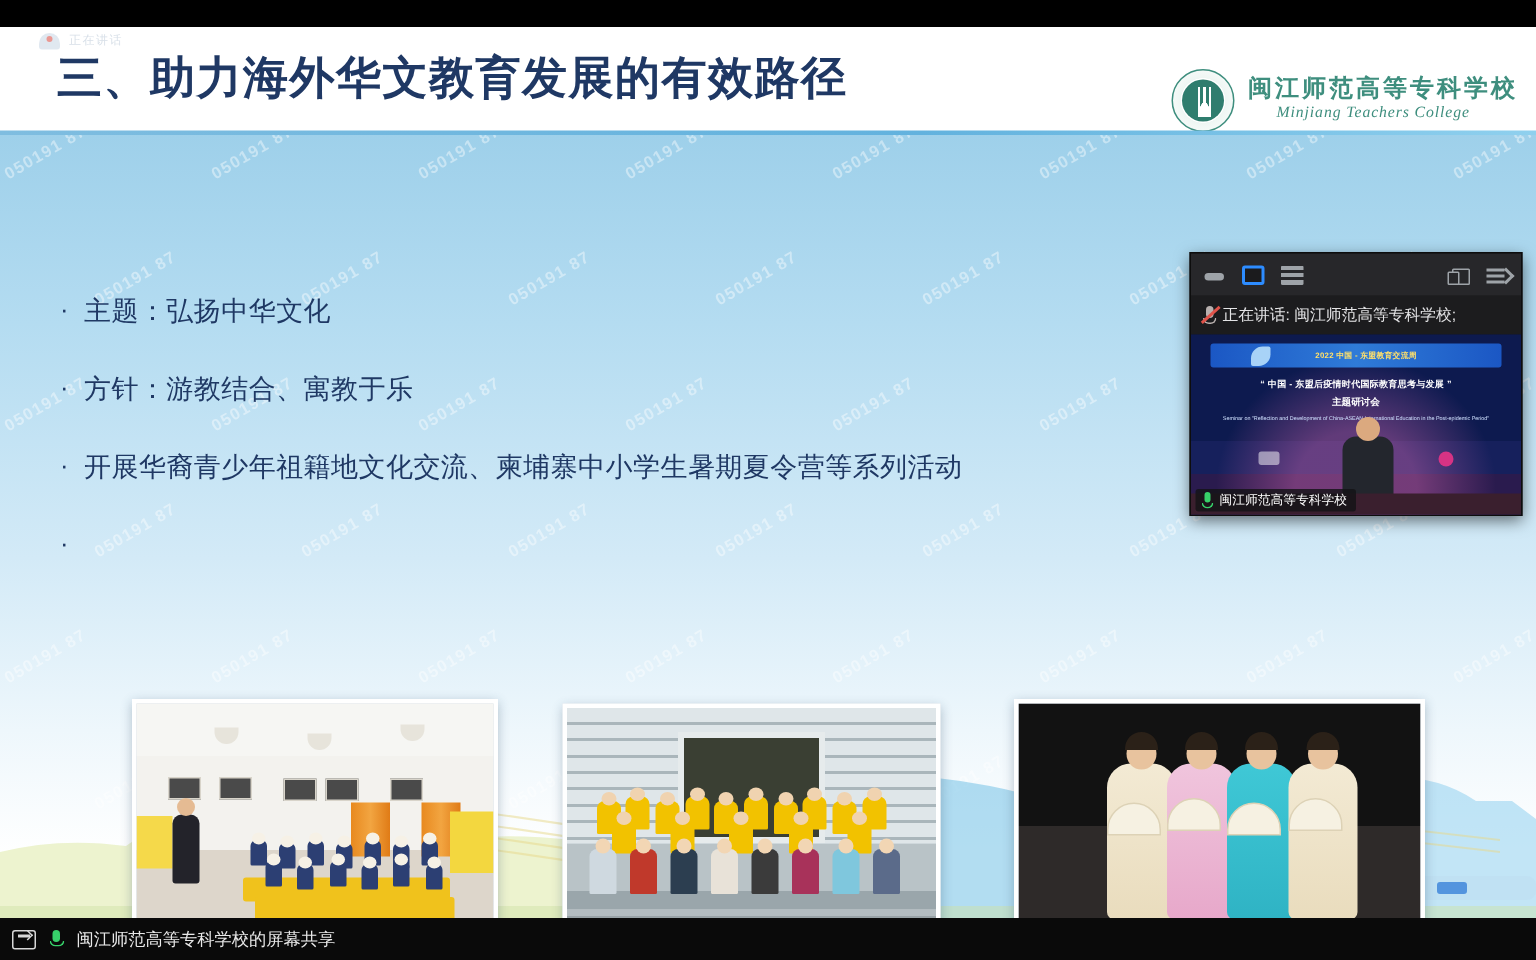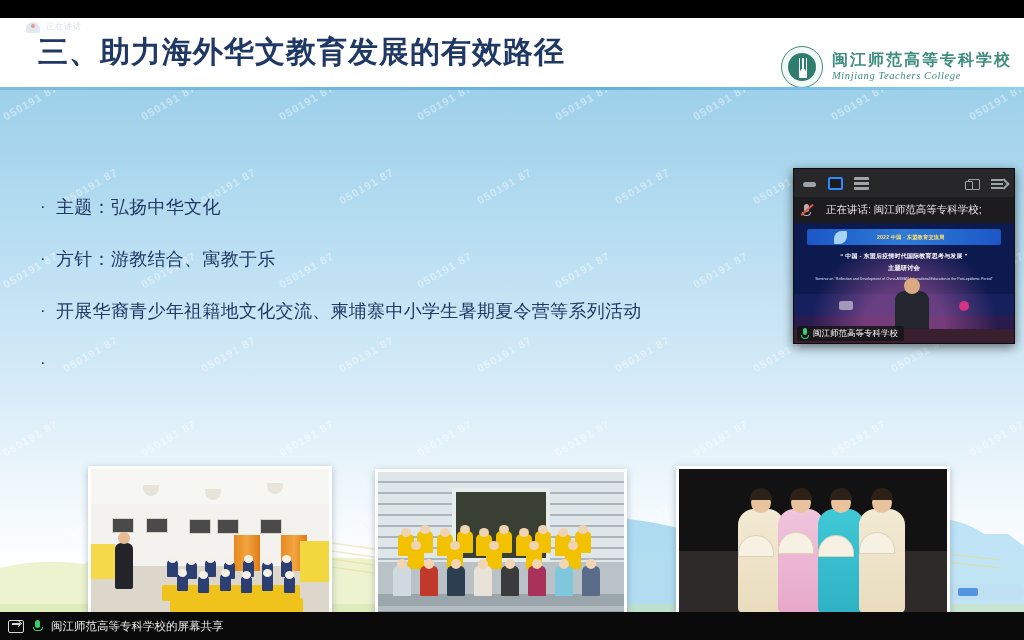--- a/index.html
+++ b/index.html
@@ -67,21 +67,21 @@
       linear-gradient(90deg,transparent 0 22%,#ffffff 22% 32%,transparent 32% 44%,#ffffff 44% 56%,transparent 56% 68%,#ffffff 68% 78%,transparent 78%);
   }
   .logo-text { line-height:1.18; }
   .logo-cn {
     font-size:16px; color:#3e8e7e; font-weight:bold;
     letter-spacing:2px; white-space:nowrap;
     font-family:"Liberation Serif","DejaVu Serif",serif;
   }
   .logo-en {
     font-size:10.5px; color:#3e8e7e; letter-spacing:.6px; white-space:nowrap;
-    font-style:italic; font-family:"Liberation Serif","DejaVu Serif",serif;
+    font-style:italic; font-family:"Liberation Serif","DejaVu Serif",serif;margin-left:19px;
   }
 
   
   .slide-body {
     position:absolute; left:0; top:72px; width:1024px; height:522px;
     background:linear-gradient(180deg,#9ed0ea 0%,#b4dcf1 24%,#d3eaf7 54%,#eef7fc 76%,#ffffff 92%);
     overflow:hidden;
   }
 
   
@@ -185,21 +185,21 @@
   .ic-popout:after  { content:""; position:absolute; left:0px; top:4px; width:6px; height:7px;
                       border:1.6px solid #9ea3a8; border-radius:1px; background:#27272a; }
   .ic-expand:before { content:""; position:absolute; left:0; top:2px; width:12px; height:2px;
                       background:#9ea3a8; box-shadow:0 4px 0 #9ea3a8,0 8px 0 #9ea3a8; }
   .ic-expand:after  { content:""; position:absolute; left:9px; top:3px; width:6px; height:6px;
                       border-top:2px solid #9ea3a8; border-right:2px solid #9ea3a8;
                       transform:rotate(45deg); }
 
   .pip-speaking {
     position:absolute; left:0; top:28px; width:100%; height:26px;
-    background:#1c1c1e; display:flex; align-items:center; padding:0 6px; gap:13px;
+    background:#1c1c1e; display:flex; align-items:center; padding:0 6px; gap:2px;
   }
   .mic-muted { width:13px; height:14px; position:relative; flex:0 0 13px; }
   .mic-muted .body { position:absolute; left:4px; top:1px; width:5px; height:8px;
                      background:#b8b0ae; border-radius:3px; }
   .mic-muted .base { position:absolute; left:2px; top:9px; width:9px; height:4px;
                      border:1.3px solid #b8b0ae; border-top:none; border-radius:0 0 5px 5px; }
   .mic-muted .slash{ position:absolute; left:-1px; top:6px; width:16px; height:1.6px;
                      background:#e0534a; transform:rotate(-42deg); }
   .pip-speaking .txt {
     font-size:10.5px; color:#e4e4e6; white-space:nowrap; overflow:hidden;

